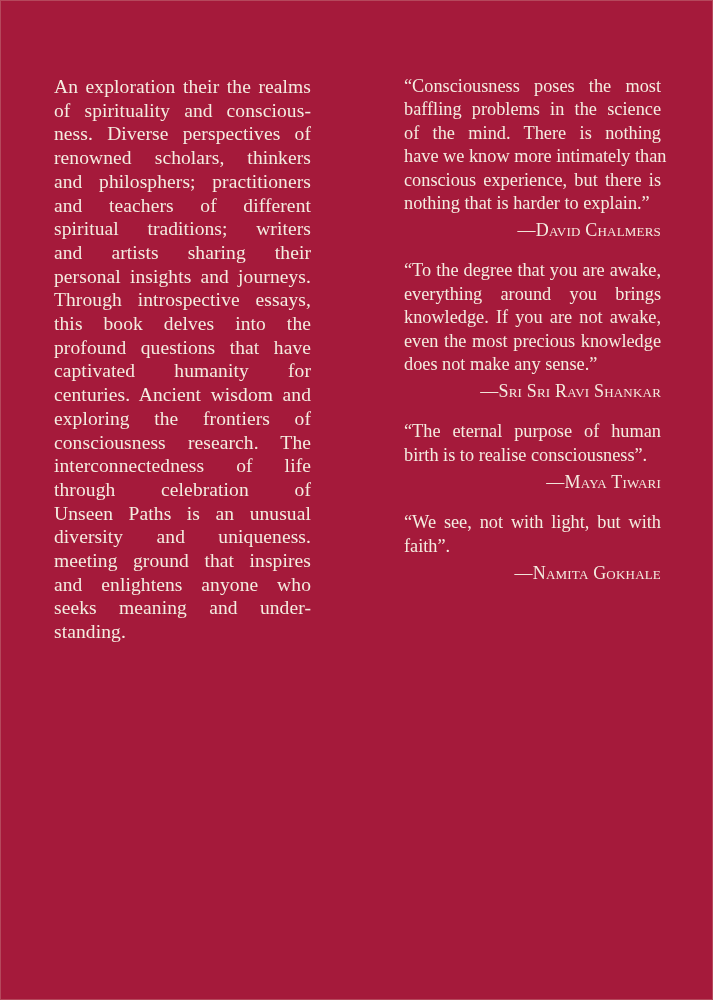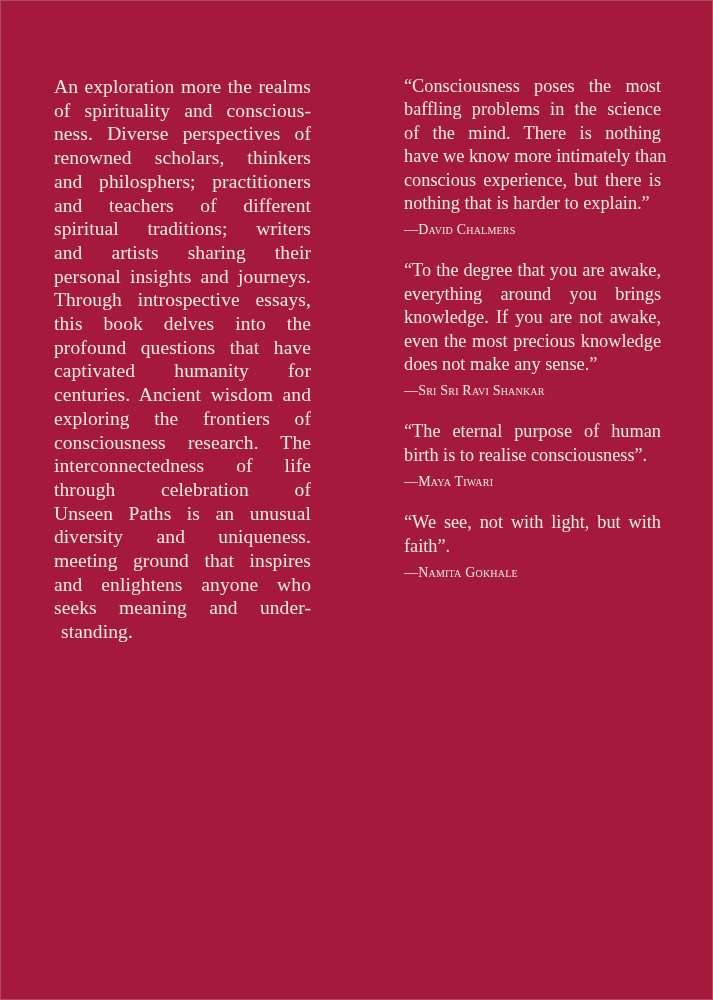--- a/index.html
+++ b/index.html
@@ -39,21 +39,20 @@
       letter-spacing: 0.1px;
     }
     .blurb .ln {
       display: block;
       text-align: justify;
       text-align-last: justify;
       white-space: nowrap;
     }
     .blurb .ln.last {
       text-align-last: left;
-      margin-left: 7px;
     }
     .right-col {
       position: absolute;
       left: 403px;
       top: 74px;
       width: 257px;
     }
     .quote-block {
       margin: 0 0 17px 0;
     }
@@ -66,35 +65,35 @@
       display: block;
       white-space: nowrap;
       text-align: justify;
       text-align-last: justify;
     }
     .quote-text .ln.last {
       text-align-last: left;
     }
     .attribution {
       margin: 3px 0 0 0;
-      text-align: left;
-      font-size: 14px;
+      text-align: right;
+      font-size: 18px;
       line-height: 24px;
       font-variant: small-caps;
       letter-spacing: 0.2px;
     }
   </style>
 </head>
 <body>
 
 <div class="page">
 
   <div class="left-col">
     <p class="blurb">
-      <span class="ln">An exploration more the realms</span>
+      <span class="ln">An exploration their the realms</span>
       <span class="ln">of spirituality and conscious-</span>
       <span class="ln">ness. Diverse perspectives of</span>
       <span class="ln">renowned scholars, thinkers</span>
       <span class="ln">and philosphers; practitioners</span>
       <span class="ln">and teachers of different</span>
       <span class="ln">spiritual  traditions; writers</span>
       <span class="ln">and artists sharing their</span>
       <span class="ln">personal insights and journeys.</span>
       <span class="ln">Through introspective essays,</span>
       <span class="ln">this book delves into the</span>

